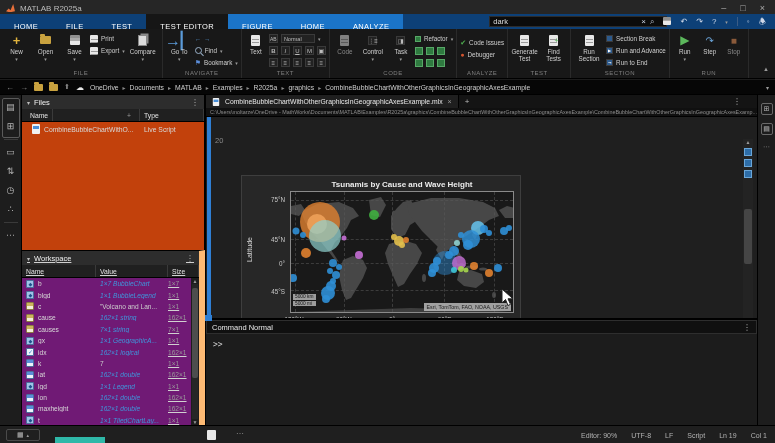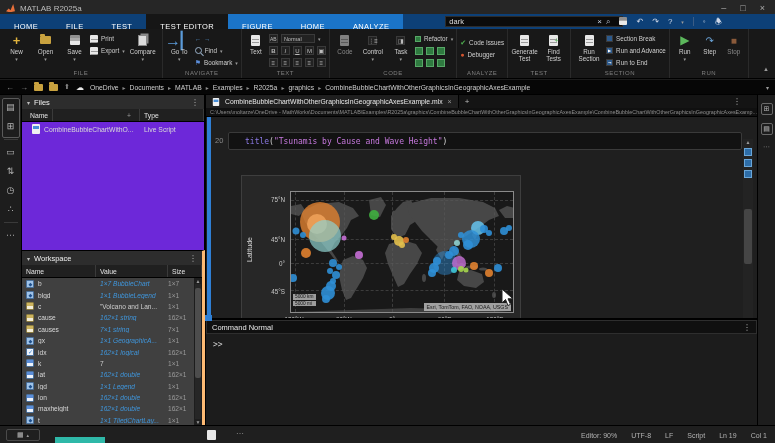--- a/index.html
+++ b/index.html
@@ -11,21 +11,21 @@
   #titlebar { left:0; top:0; width:775px; height:14px; background:#262626; border-bottom:1px solid #0a0a0a;
     display:flex; align-items:center; padding:8px 6px; gap:5px; }
   #titlebar .ttext { font-size:8px; color:#bdbdbd; }
   .wctrls { margin-left:auto; display:flex; gap:14px; font-size:9px; color:#aaa; padding-right:4px;}
   .wctrls span { cursor:default; line-height:10px;}
 
   
   #tabstrip { left:0; top:14px; width:775px; height:15px; display:flex; background:#0d4077; }
   .tgroup { display:flex; align-items:stretch; }
   .tgroup.bright { background:#1b74c8; }
-  .tgroup.fill { flex:1; background:#0d4077; align-items:center; }
+  .tgroup.fill { flex:1; background:#0d4077; align-items:center;padding-left:44px; }
   .ttab { font-size:7.5px; color:#fff; display:flex; align-items:center; padding:12px 14px; letter-spacing:.4px; }
   .ttab.active { background:#161616; }
   #qsearch { width:178px; height:11px; background:#0b0b0b; border:1px solid #2c2c2c; color:#ddd;
      font-size:7.5px; padding:0 3px; margin-left:42px; }
   .tico { font-size:8px; color:#cfd8e8; margin-left:9px; }
   .tdiv { width:1px; height:9px; background:#3b5c85; margin-left:9px; }
 
   
   #ribbon { left:0; top:29px; width:775px; height:50px; background:#181818; display:flex; border-bottom:1px solid #000; }
   .rsec { display:flex; flex-direction:column; border-right:1px solid #2a2a2a; padding:2px 3px 0 3px; }
@@ -64,30 +64,30 @@
   #railbox { position:absolute; left:2px; top:3px; width:18px; height:40px; border:1px solid #5a5a5a; border-radius:2px; }
   .raildiv { width:14px; height:1px; background:#3a3a3a; margin:6px auto 0; }
 
   
   .panel-hdr { height:14px; background:#2d2d2d; display:flex; align-items:center; padding:0 5px; gap:4px; }
   .panel-hdr .pt { font-size:7.5px; color:#f0f0f0; }
   .panel-hdr .kebab { margin-left:auto; color:#bbb; font-size:8px; }
   .chev { font-size:6px; color:#bbb; }
   .colhdr { display:flex; background:#202020; border-bottom:1px solid #000; height:13px; align-items:center; font-size:6.8px; color:#e2e2e2; }
   .colhdr span { padding:0 4px; border-right:1px solid #3a3a3a; height:100%; display:flex; align-items:center; }
-  #files-panel { left:22px; top:95px; width:183px; height:188px; background:#6d28d9; border-right:1px solid #000; }
+  #files-panel { left:22px; top:95px; width:183px; height:188px; background:#c2410c; border-right:1px solid #000; }
   .frow { display:flex; align-items:center; gap:4px; height:13px; font-size:6.8px; color:#d8d8d8; padding:1px 2px 0 10px; }
   .ic-mlx { width:8px; height:10px; background:#f0f0f0; border-radius:1px; position:relative; flex:0 0 8px;}
   .ic-mlx::after { content:""; position:absolute; left:1px; right:1px; top:2px; height:3px; background:#4a90d9; }
   #files-hscroll { position:absolute; bottom:0; left:0; width:100%; height:8px; background:#1d1d1d; display:flex; align-items:center; }
   .sb-arrow { font-size:5px; color:#9a9a9a; width:8px; text-align:center; }
   .sb-track { flex:1; height:6px; background:#262626; position:relative; }
   .sb-thumb { position:absolute; background:#4d4d4d; border-radius:2px; }
 
-  #workspace-panel { left:22px; top:250px; width:183px; height:175px; background:#404040; border-right:3px solid #fdba74; border-top:1px solid #000; }
+  #workspace-panel { left:22px; top:250px; width:183px; height:175px; background:#701a75; border-right:6px solid #fdba74; border-top:1px solid #000;text-decoration:underline; }
   .ws-row { display:flex; align-items:center; height:11.4px; font-size:6.6px; padding-left:4px; }
   .ws-row .wicon { width:8px; height:8px; margin-right:4px; flex:0 0 8px; border-radius:1px; position:relative;}
   .ws-name { width:62px; color:#d8d8d8; overflow:hidden; white-space:nowrap; }
   .ws-val { width:68px; color:#cccccc; overflow:hidden; white-space:nowrap; }
   .ws-val.styled { color:#3f96dc; font-style:italic; }
   .ws-size { color:#9a9a9a; }
   .w-num { background:linear-gradient(180deg,#5b8dd9 0 3px,#eef3fb 3px); border:1px solid #44engage; border:1px solid #49709c; }
   .w-str { background:linear-gradient(180deg,#cdb45e 0 3px,#f4eeda 3px); border:1px solid #8d7d40; }
   .w-log { background:#eef3fb; border:1px solid #49709c; }
   .w-log::after { content:"✓"; position:absolute; left:1px; top:-1px; font-size:6px; color:#2d7dd2; }
@@ -611,28 +611,23 @@
       <span class="tx">CombineBubbleChartWithOtherGraphicsInGeographicAxesExample.mlx</span>
       <span class="cl">×</span>
     </div>
     <span class="eplus">+</span>
     <span class="kebab">⋮</span>
   </div>
   <div id="epath">C:\Users\moltarze\OneDrive - MathWorks\Documents\MATLAB\Examples\R2025a\graphics\CombineBubbleChartWithOtherGraphicsInGeographicAxesExample\CombineBubbleChartWithOtherGraphicsInGeographicAxesExamp...</div>
   <div id="econtent">
     <div id="sectionbar"></div>
     <div id="gutter19">20</div>
-    <div id="codebox">
-      <span class="c-fn">title</span>
-        <span class="c-pl">(</span>
-        <span class="c-str">"Tsunamis by Cause and Wave Height"</span>
-        <span class="c-pl">)</span>
-    </div>
 
     <div id="figpanel">
+      <div id="figtitle">Tsunamis by Cause and Wave Height</div>
       <div id="ylabel">Latitude</div>
       <div id="yticks">
           <span class="ytick" style="top:6.6%">75°N</span>
           <span class="ytick" style="top:39%">45°N</span>
           <span class="ytick" style="top:59%">0°</span>
           <span class="ytick" style="top:82%">45°S</span>
         </div>
       <div id="map">
         <svg width="224" height="122" viewBox="0 0 224 122">
           <g fill="#474747" stroke="none">

